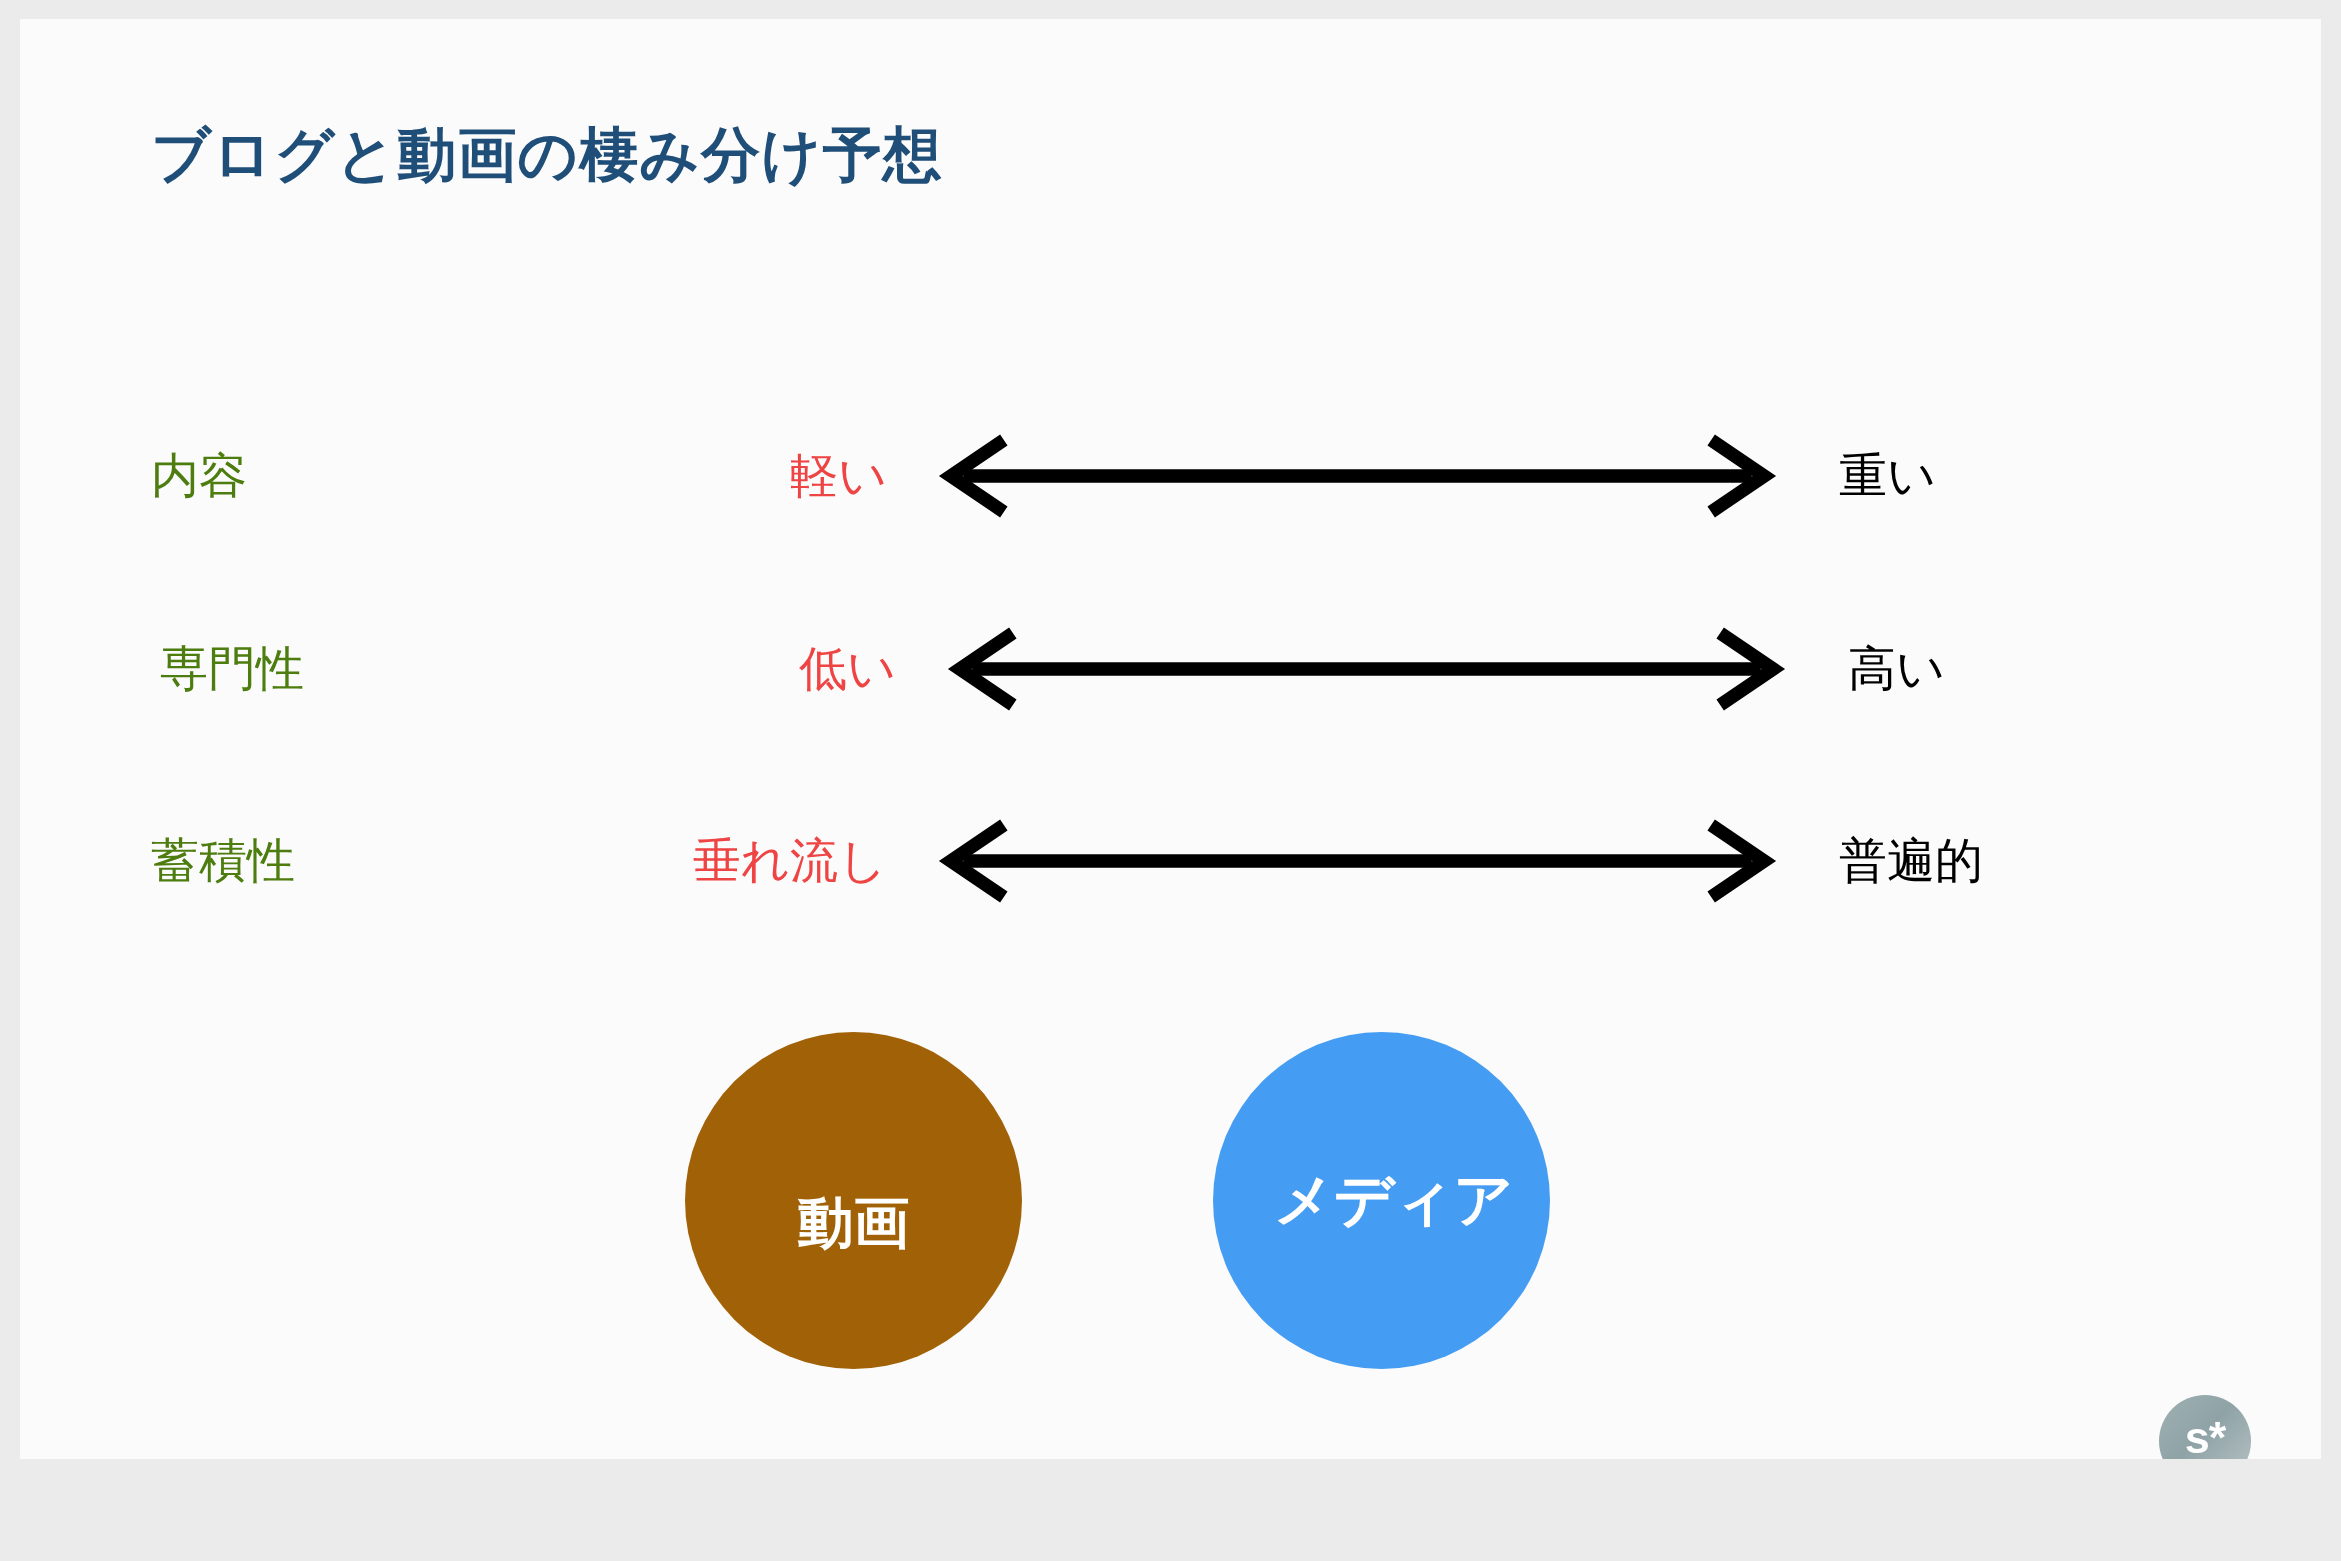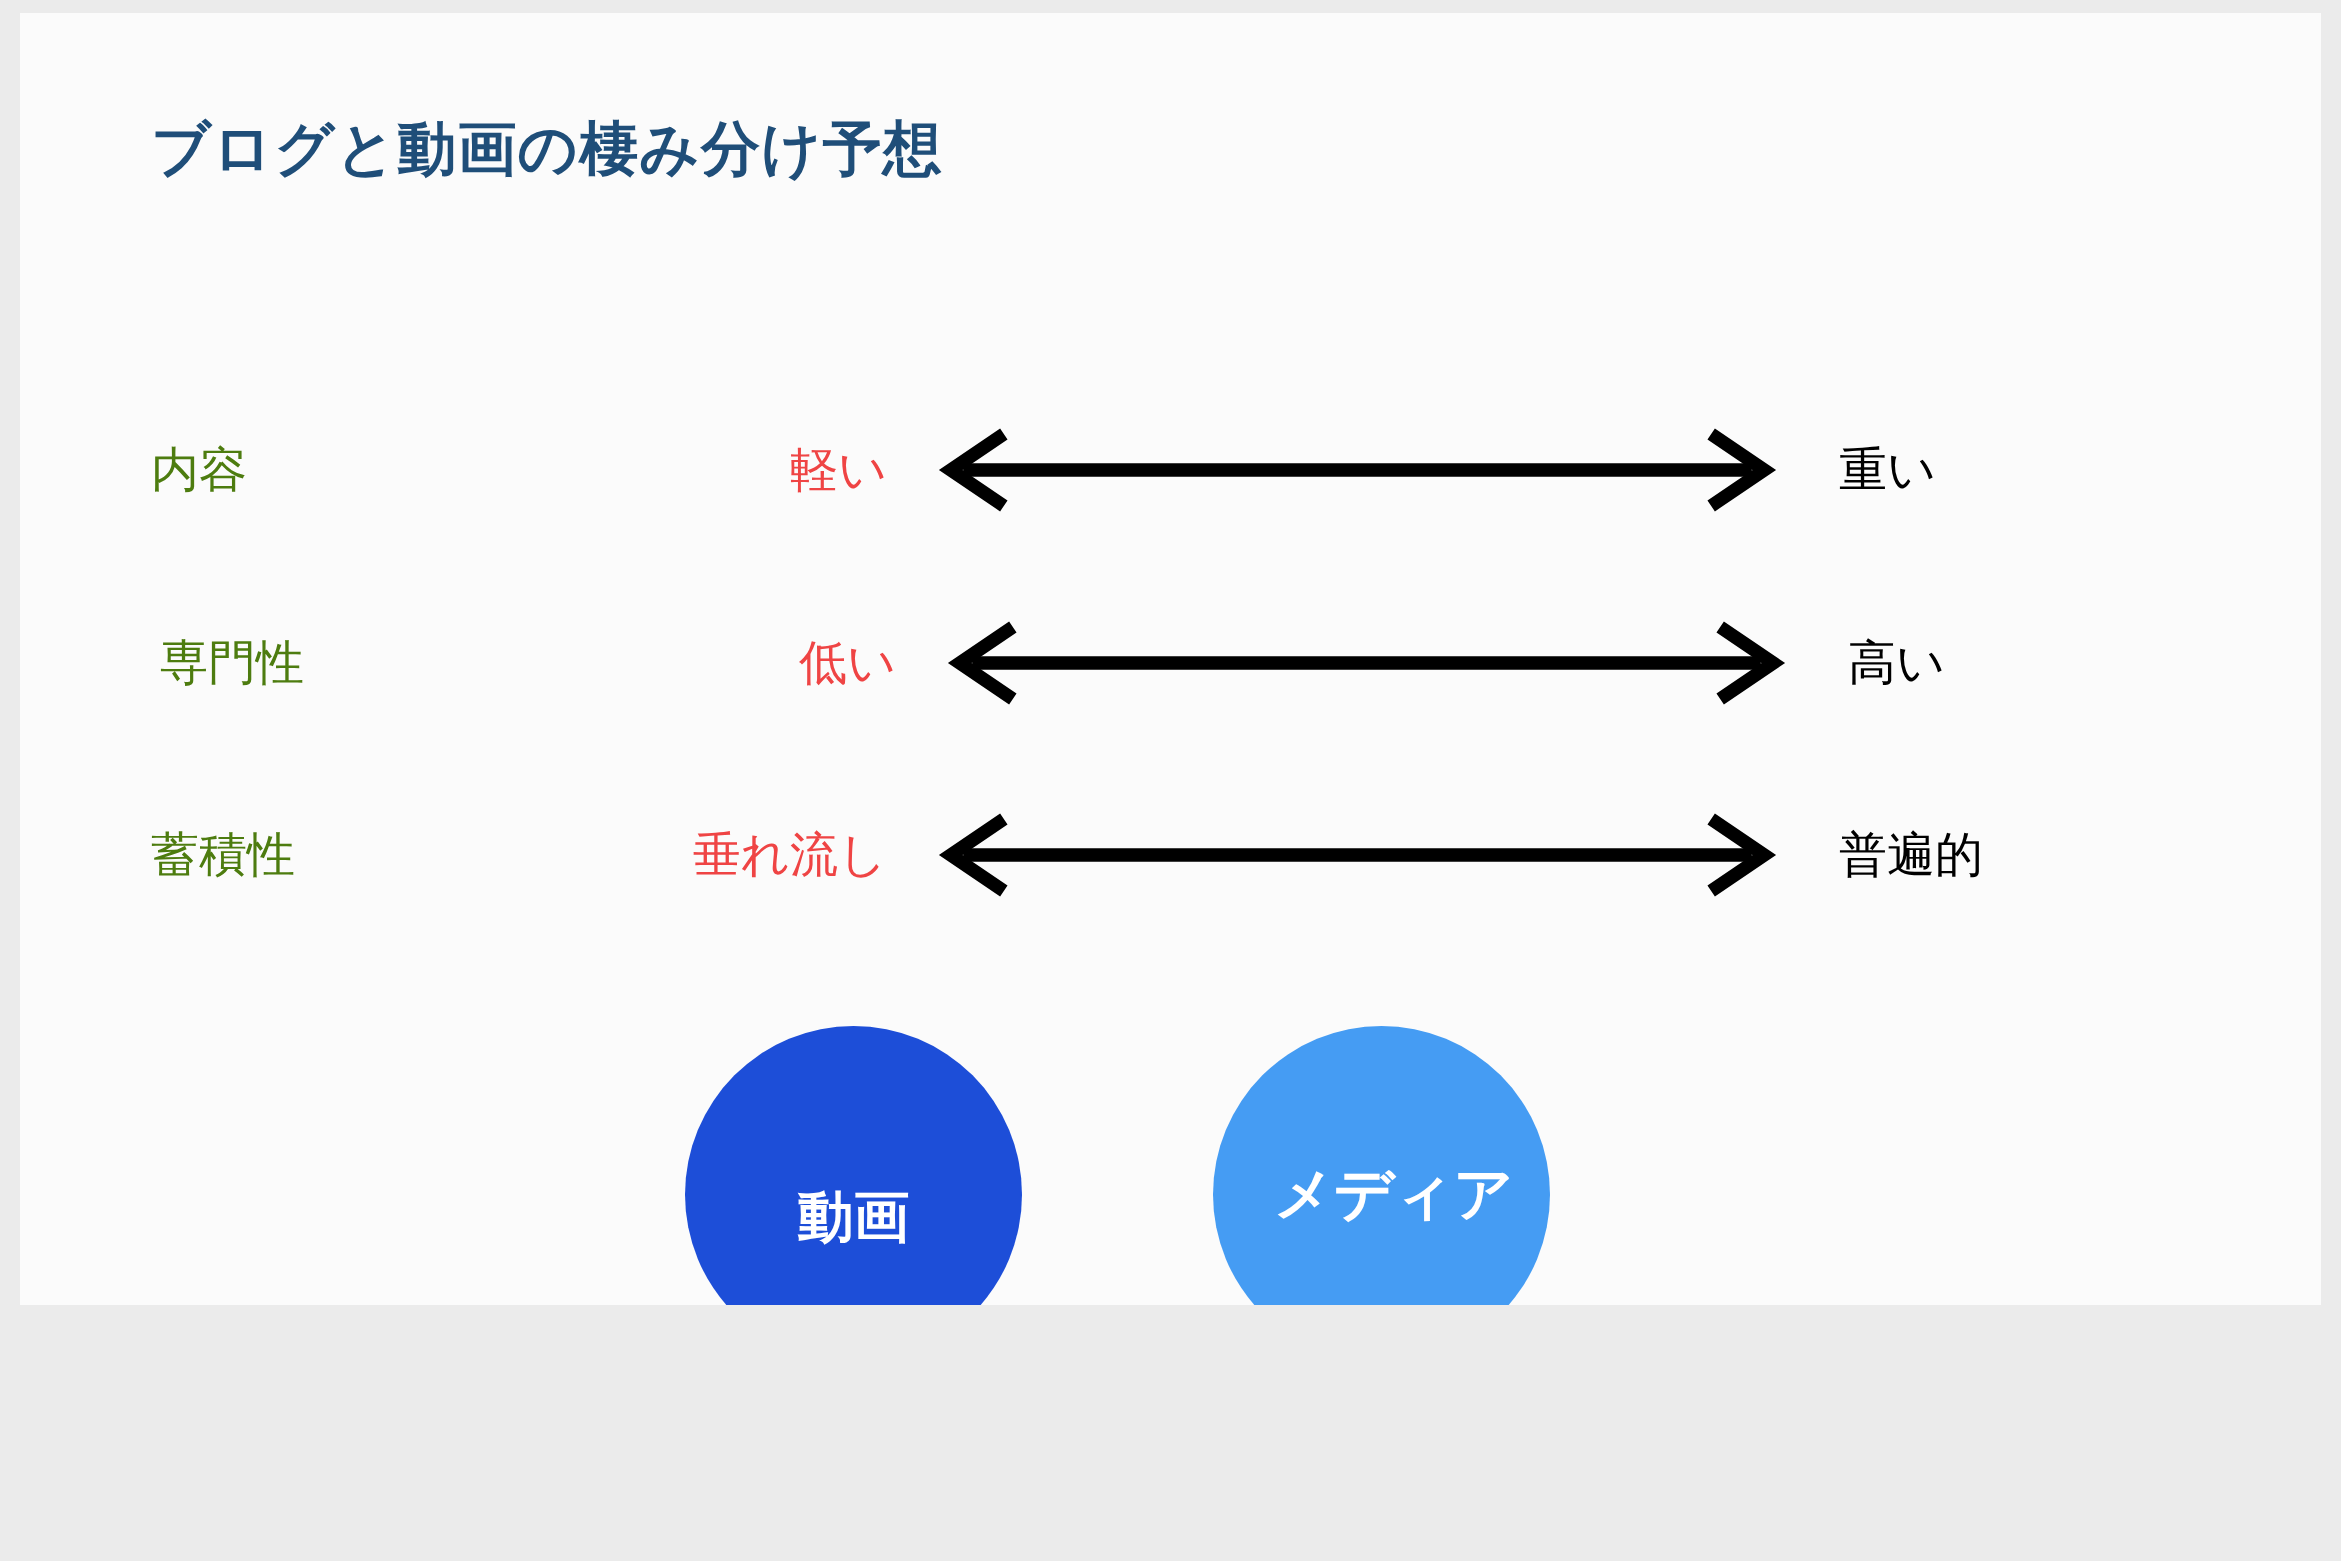--- a/index.html
+++ b/index.html
@@ -10,23 +10,23 @@
   body {
     width: 2342px;
     height: 1561px;
     overflow: hidden;
     font-family: "Liberation Sans", "DejaVu Sans", sans-serif;
   }
 
   #slide {
     position: absolute;
     left: 20px;
-    top: 13px;
+    top: 19px;
     width: 2301px;
-    height: 1292px;
+    height: 1440px;
     background: #fbfbfb;
     overflow: hidden;
   }
 
   
   #page-title {
     position: absolute;
     left: 131px;
     top: 101px;
     font-size: 59px;
@@ -198,21 +198,21 @@
     <div class="row-arrow">
       <svg viewBox="0 0 1090 120" xmlns="http://www.w3.org/2000/svg" aria-hidden="true">
         <line x1="40" y1="60" x2="1050" y2="60" stroke="#000000" stroke-width="17"></line>
         <polyline points="92,14 24,60 92,106" fill="none" stroke="#000000" stroke-width="17" stroke-linecap="butt" stroke-linejoin="miter"></polyline>
         <polyline points="998,14 1066,60 998,106" fill="none" stroke="#000000" stroke-width="17" stroke-linecap="butt" stroke-linejoin="miter"></polyline>
       </svg>
     </div>
     <div class="row-right-label">普遍的</div>
   </div>
 
-  <div class="bubble" id="bubble-0" style="background: #1d4ed8;">
+  <div class="bubble" id="bubble-0" style="background: #a16207;">
     <div class="bubble-label">
       <span>動画</span>
     </div>
   </div>
 
   <div class="bubble" id="bubble-1" style="background: rgb(69, 156, 243);">
     <div class="bubble-label">
       <span>メディア</span>
     </div>
   </div>

